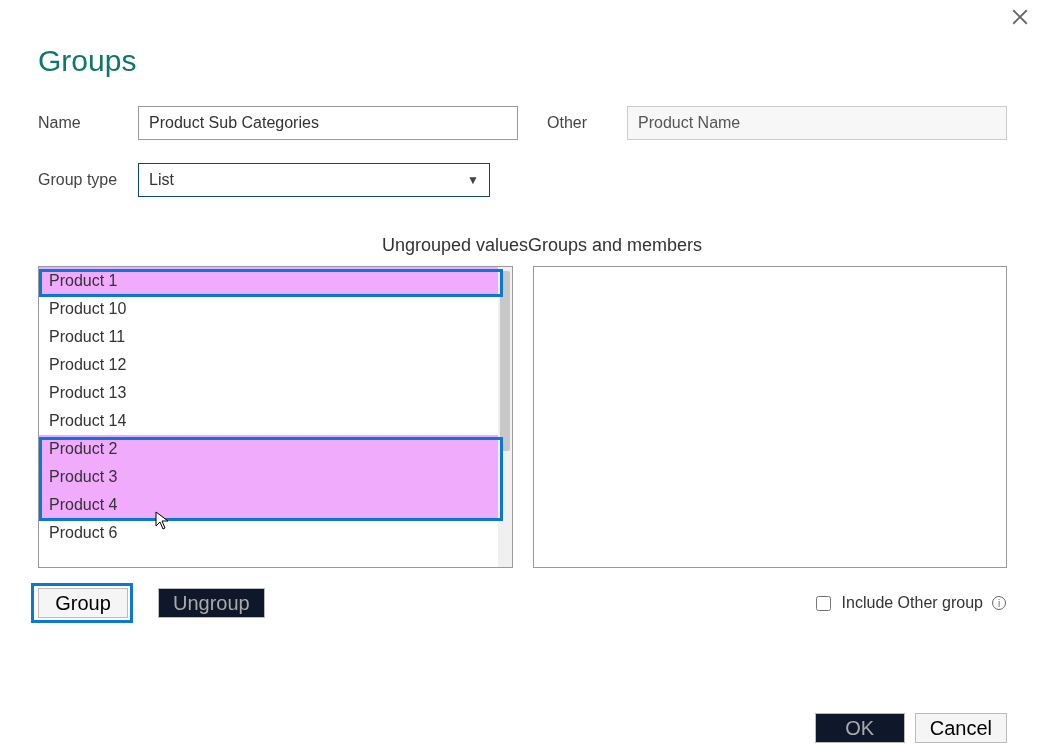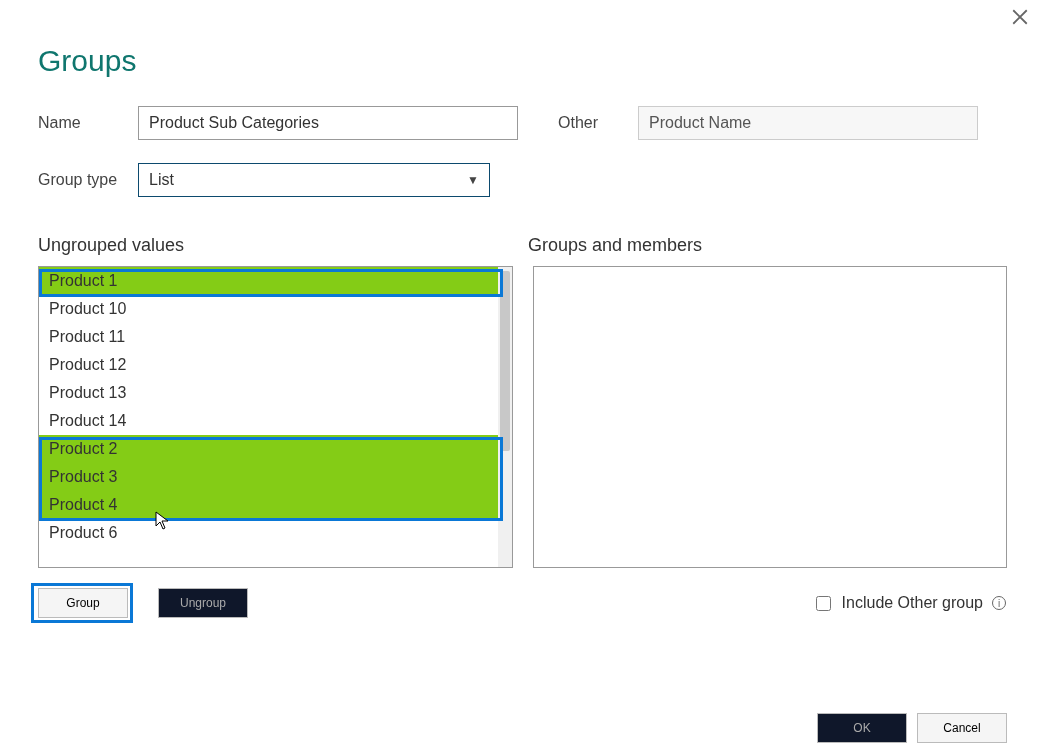--- a/index.html
+++ b/index.html
@@ -57,21 +57,21 @@
     font-size: 16px;
     color: #333;
     background: #fff;
   }
   .text-input.readonly {
     background: #f7f7f7;
     border-color: #ccc;
     color: #555;
   }
   .name-input { width: 380px; }
-  .field-input { width: 340px; }
+  .field-input { width: 380px; }
   .gap { width: 40px; }
   .select-wrap {
     position: relative;
     width: 352px;
     height: 34px;
     border: 1px solid #0c4a6e;
     display: flex;
     align-items: center;
     padding-left: 10px;
     font-size: 16px;
@@ -83,21 +83,21 @@
     top: 50%;
     transform: translateY(-50%);
     color: #444;
     font-size: 12px;
   }
   .section-labels {
     display: flex;
     margin-top: 38px;
     margin-bottom: 10px;
   }
-  .section-labels .sec-left { width: 490px; font-size: 18px; color: #333; }
+  .section-labels .sec-left { width: 490px; font-size: 18px; color: #333; text-align: right; }
   .section-labels .sec-right { font-size: 18px; color: #333; }
   .lists {
     display: flex;
     gap: 20px;
   }
   .listbox {
     border: 1px solid #999;
     height: 302px;
     overflow: hidden;
     position: relative;
@@ -129,21 +129,21 @@
   .list-item {
     height: 28px;
     line-height: 28px;
     padding-left: 10px;
     font-size: 16px;
     color: #333;
     cursor: pointer;
     user-select: none;
   }
   .list-item.selected {
-    background: #84cc16;
+    background: #f0abfc;
   }
   
   .hl {
     position: absolute;
     border: 3px solid #0a78d6;
     pointer-events: none;
     z-index: 10;
   }
   .cursor {
     position: absolute;
@@ -154,21 +154,21 @@
   .below-lists {
     display: flex;
     align-items: center;
     margin-top: 20px;
   }
   .btn {
     height: 30px;
     min-width: 90px;
     border: 1px solid #bbb;
     background: #f5f5f5;
-    font-size: 12px;
+    font-size: 20px;
     cursor: pointer;
     display: inline-flex;
     align-items: center;
     justify-content: center;
     padding: 0 14px;
   }
   .btn.disabled { color: #aaa; background: #0f172a; cursor: default; }
   .group-btn-wrap {
     position: relative;
     display: inline-block;

